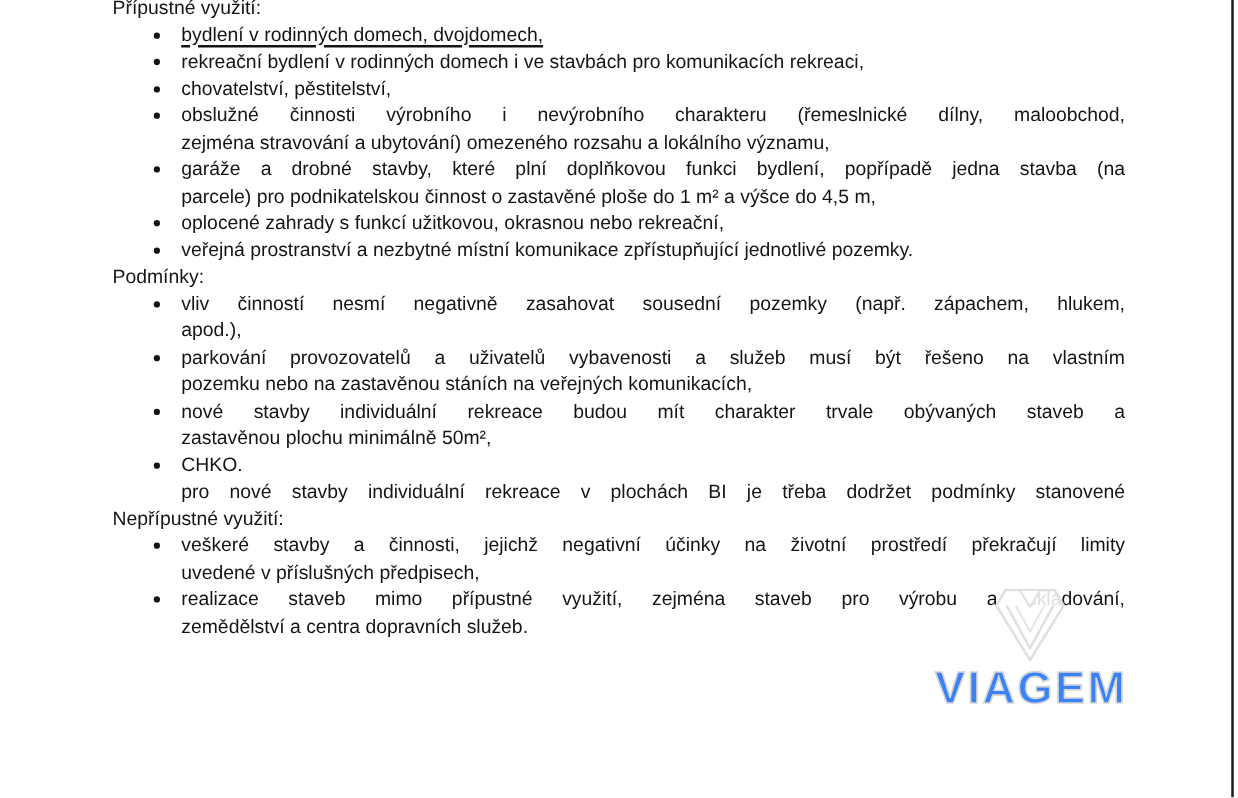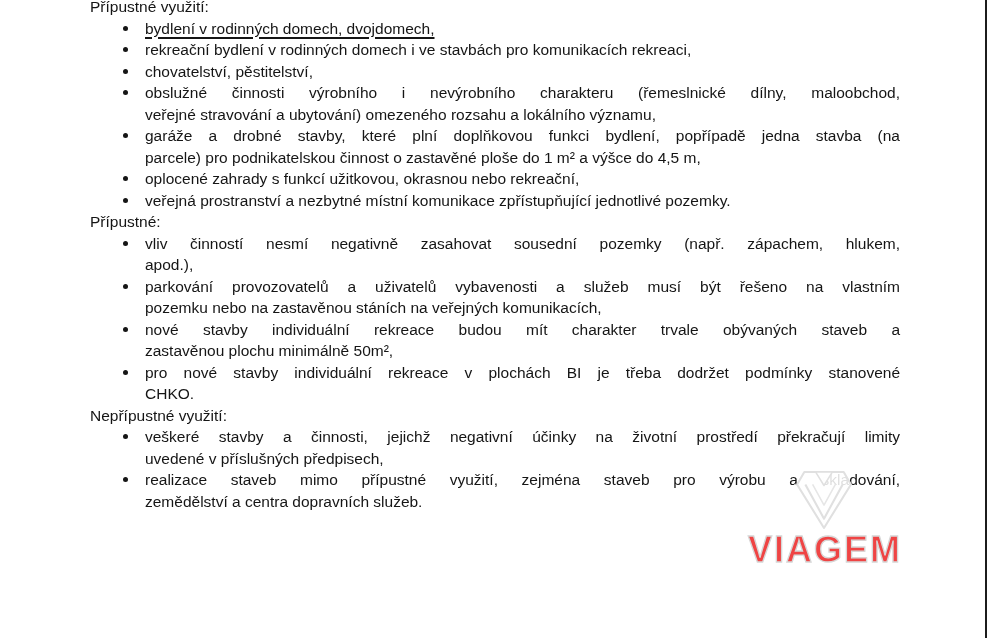--- a/index.html
+++ b/index.html
@@ -24,21 +24,21 @@
   }
   .line { text-align:left; }
   .line.j { text-align:justify; text-align-last:justify; text-justify:inter-word; }
   .line.u { text-decoration:underline; text-decoration-thickness:1.5px; text-underline-offset:3px; }
   .watermark {
     position:absolute; left:748px; top:471px; width:152px; text-align:center;
   }
   .gem { display:block; margin:0 auto; width:56px; height:58px; }
   .wm-text {
     margin-top:0px; font-size:36px; font-weight:bold; letter-spacing:2px;
-    color:#ef4444; -webkit-text-stroke:1.3px #d7d7d7;
+    color:#3b82f6; -webkit-text-stroke:1.3px #d7d7d7;
     text-shadow:0 0 1px #e3e3e3;
     font-family:"Liberation Sans","DejaVu Sans",sans-serif;
   }
 </style>
 </head>
 <body>
 
 <div class="page">
 
   <div class="doc">
@@ -56,40 +56,40 @@
     </div>
 
     <div class="bullet-item">
       <span class="dot"></span>
       <div class="line">chovatelství, pěstitelství,</div>
     </div>
 
     <div class="bullet-item">
       <span class="dot"></span>
       <div class="line j">obslužné činnosti výrobního i nevýrobního charakteru (řemeslnické dílny, maloobchod,</div>
-      <div class="line">veřejné stravování a ubytování) omezeného rozsahu a lokálního významu,</div>
+      <div class="line">zejména stravování a ubytování) omezeného rozsahu a lokálního významu,</div>
     </div>
 
     <div class="bullet-item">
       <span class="dot"></span>
       <div class="line j">garáže a drobné stavby, které plní doplňkovou funkci bydlení, popřípadě jedna stavba (na</div>
       <div class="line">parcele) pro podnikatelskou činnost o zastavěné ploše do 1 m² a výšce do 4,5 m,</div>
     </div>
 
     <div class="bullet-item">
       <span class="dot"></span>
       <div class="line">oplocené zahrady s funkcí užitkovou, okrasnou nebo rekreační,</div>
     </div>
 
     <div class="bullet-item">
       <span class="dot"></span>
       <div class="line">veřejná prostranství a nezbytné místní komunikace zpřístupňující jednotlivé pozemky.</div>
     </div>
 
-    <div class="heading line">Přípustné:</div>
+    <div class="heading line">Podmínky:</div>
 
     <div class="bullet-item">
       <span class="dot"></span>
       <div class="line j">vliv činností nesmí negativně zasahovat sousední pozemky (např. zápachem, hlukem,</div>
       <div class="line">apod.),</div>
     </div>
 
     <div class="bullet-item">
       <span class="dot"></span>
       <div class="line j">parkování provozovatelů a uživatelů vybavenosti a služeb musí být řešeno na vlastním</div>
@@ -97,22 +97,22 @@
     </div>
 
     <div class="bullet-item">
       <span class="dot"></span>
       <div class="line j">nové stavby individuální rekreace budou mít charakter trvale obývaných staveb a</div>
       <div class="line">zastavěnou plochu minimálně 50m²,</div>
     </div>
 
     <div class="bullet-item">
       <span class="dot"></span>
+      <div class="line">CHKO.</div>
       <div class="line j">pro nové stavby individuální rekreace v plochách BI je třeba dodržet podmínky stanovené</div>
-      <div class="line">CHKO.</div>
     </div>
 
     <div class="heading line">Nepřípustné využití:</div>
 
     <div class="bullet-item">
       <span class="dot"></span>
       <div class="line j">veškeré stavby a činnosti, jejichž negativní účinky na životní prostředí překračují limity</div>
       <div class="line">uvedené v příslušných předpisech,</div>
     </div>
 

